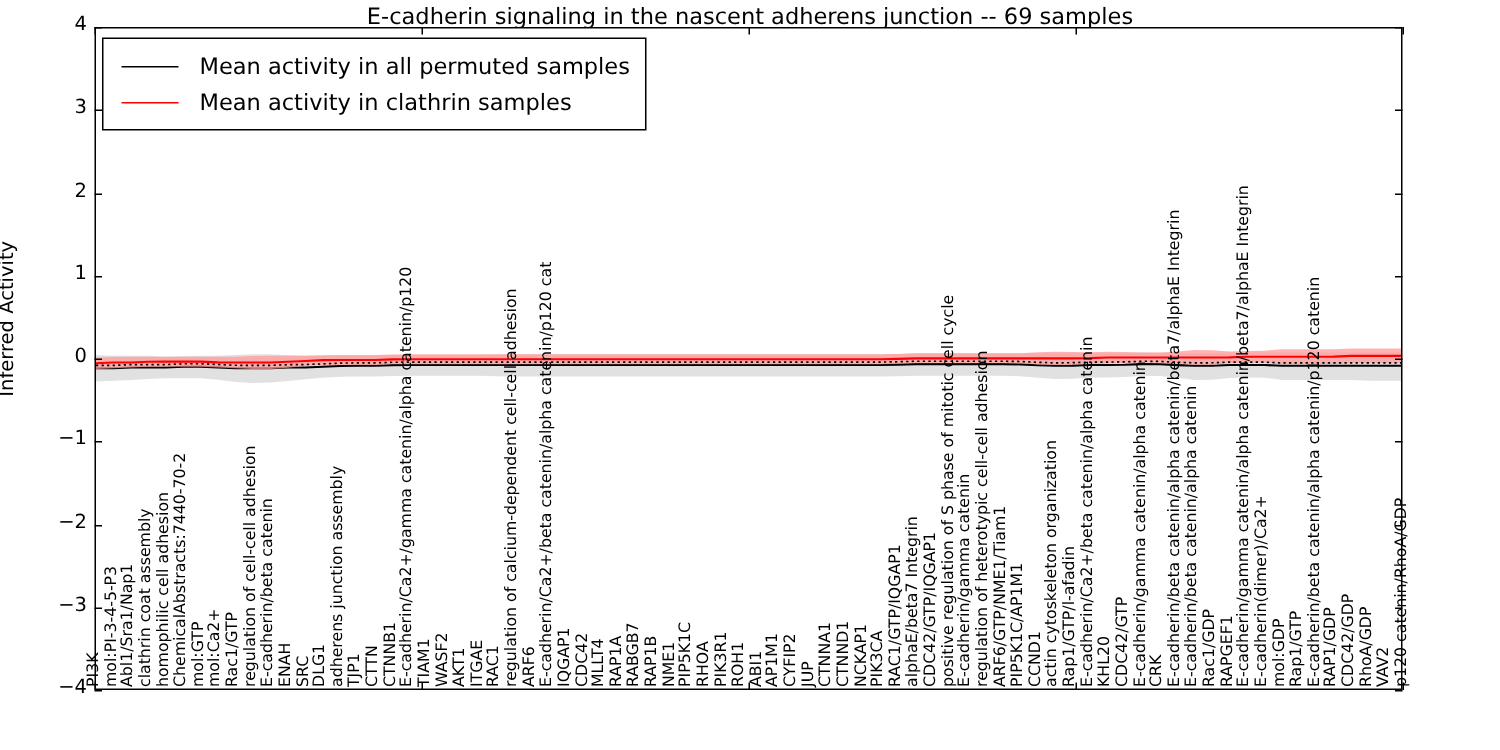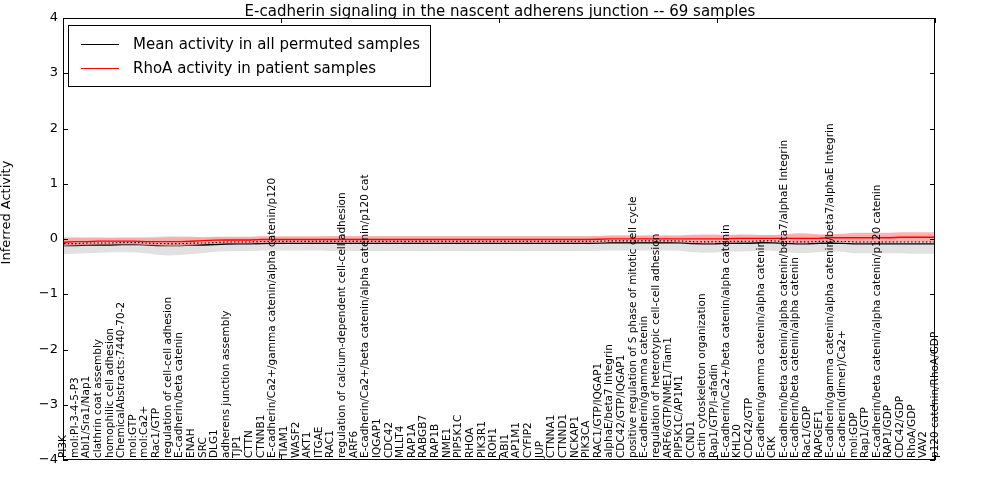--- a/index.html
+++ b/index.html
@@ -206,17 +206,17 @@
       <div class="xcat" style="left: 876px;">p120 catenin/RhoA/GDP</div>
     </div>
 
   <div class="legend">
     <div class="legend-row">
       <span class="legend-line"></span>
       <span class="legend-text">Mean activity in all permuted samples</span>
     </div>
     <div class="legend-row">
       <span class="legend-line red"></span>
-      <span class="legend-text">RhoA activity in patient samples</span>
+      <span class="legend-text">Mean activity in clathrin samples</span>
     </div>
   </div>
 
 </div>
 
 </body></html>

